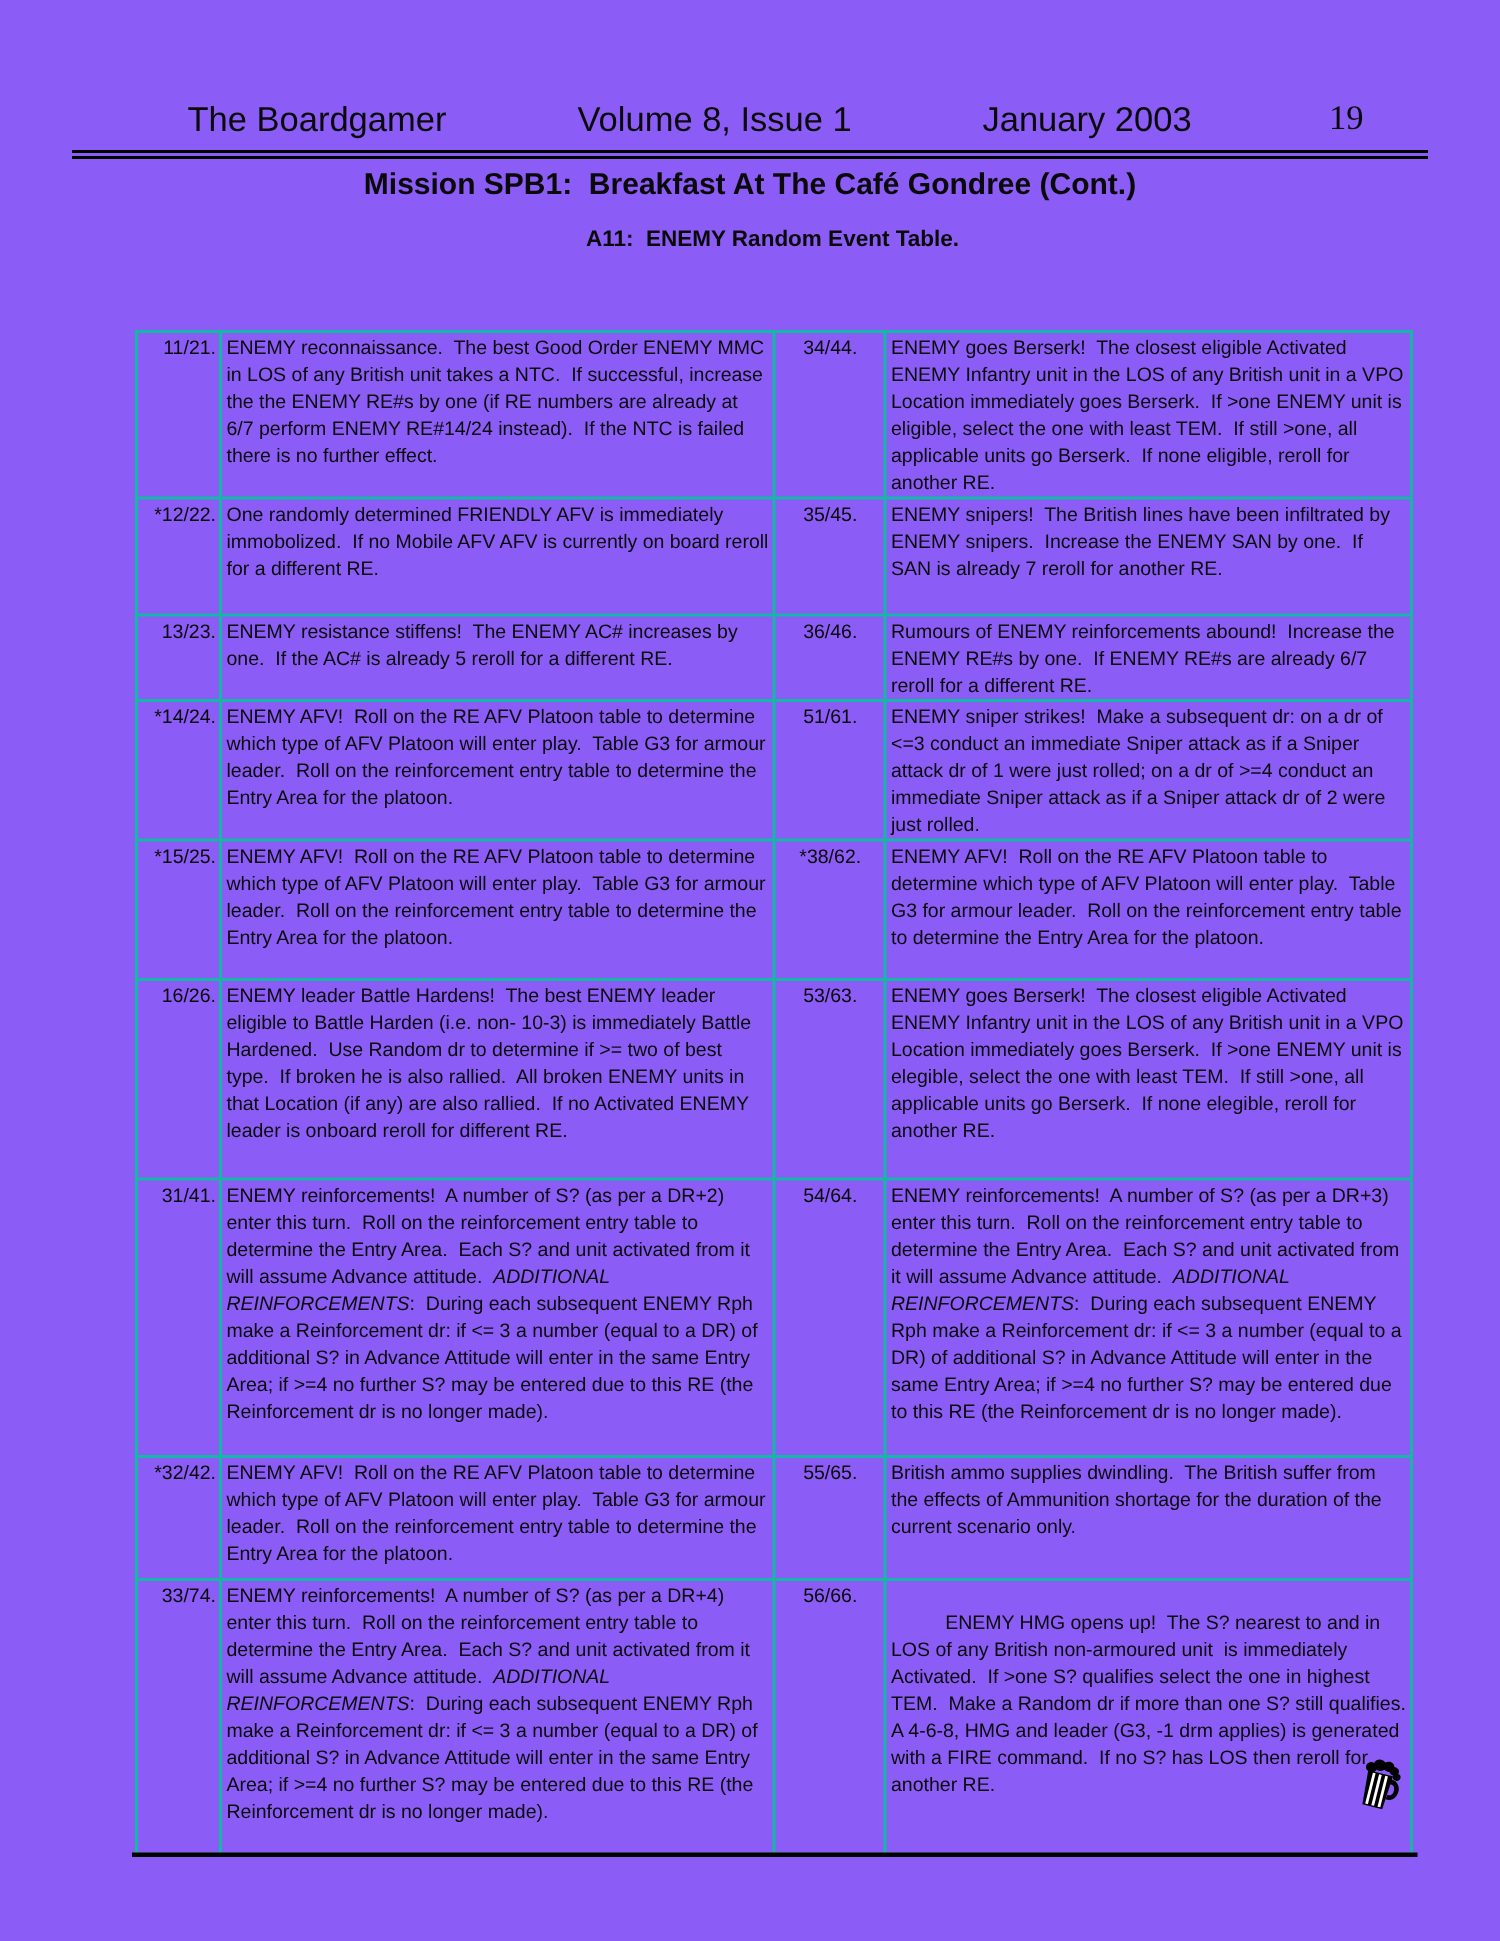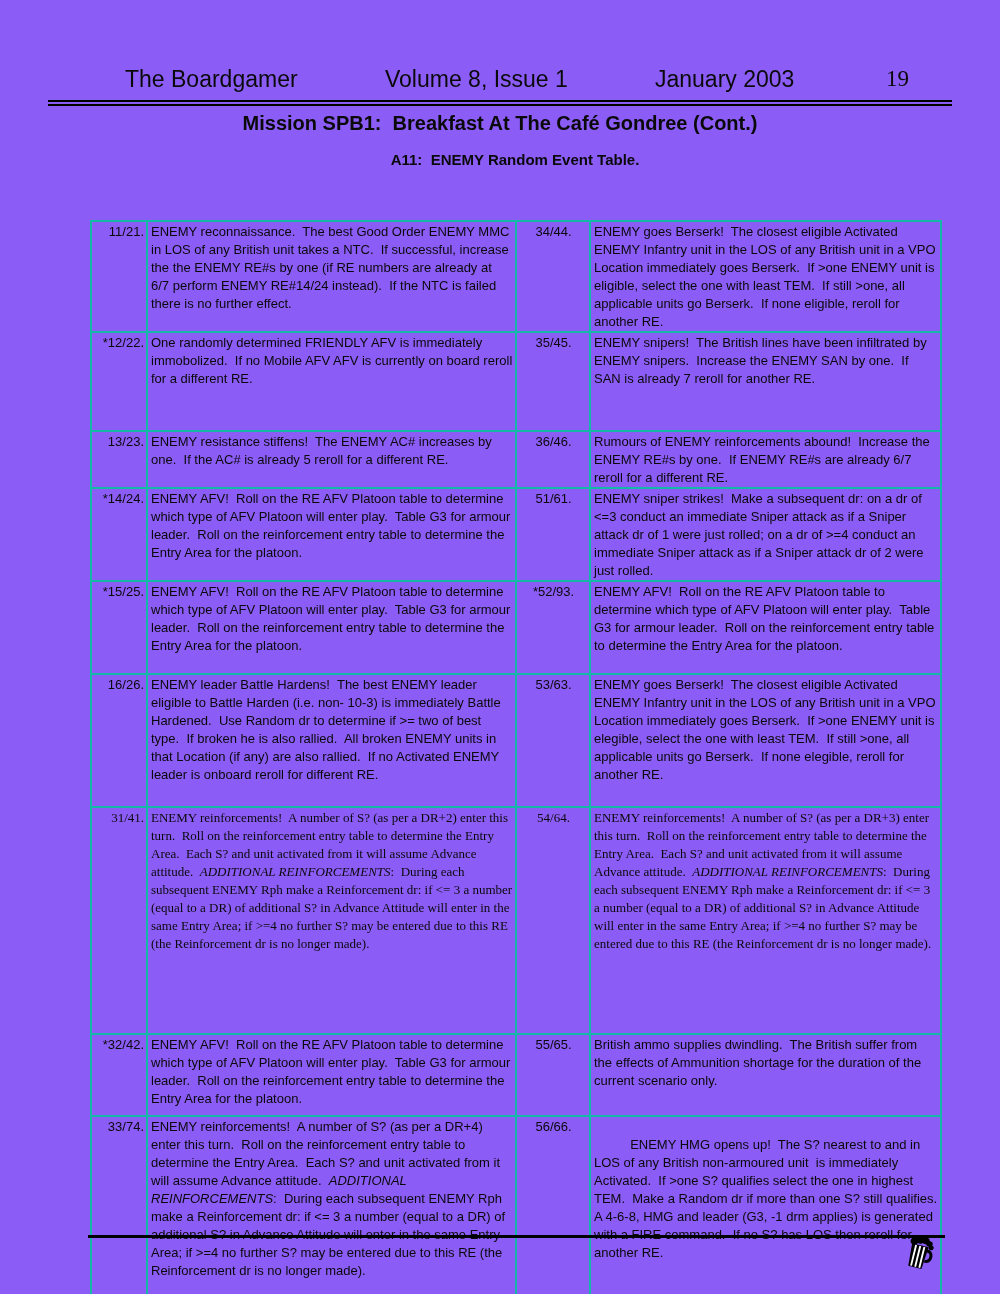--- a/index.html
+++ b/index.html
@@ -31,23 +31,23 @@
     position:absolute;left:90px;top:220px;border-collapse:collapse;
     table-layout:fixed;width:850px;
   }
   table.re td{
     border:2px solid #14b8a6;vertical-align:top;
     font-size:13px;line-height:18px;white-space:pre-wrap;color:#0a0a0a;
     padding:1px 2px 0 3px;overflow:hidden;
   }
   td.numcell{text-align:right;padding-right:5px;font-size:13.5px;}
   td.numcell2{text-align:center;padding-right:9px;font-size:13.5px;}
-  tr.r0{height:110px;} tr.r1{height:99px;} tr.r2{height:55px;}
+  tr.r0{height:110px;} tr.r1{height:78px;} tr.r2{height:55px;}
   tr.r3{height:92px;} tr.r4{height:93px;border-radius:26px;} tr.r5{height:133px;}
-  tr.r6{height:227px;font-family:Liberation Serif, serif;} tr.r7{height:82px;} tr.r8{height:182px;}
+  tr.r6{height:185px;} tr.r7{height:82px;} tr.r8{height:182px;}
   .it{font-style:italic;}
   td.lastcell{position:relative;}
   .beer{position:absolute;right:3px;bottom:2px;}
   .bottom-rule{position:absolute;left:88px;top:1235px;width:857px;height:3px;background:#000;}
 </style>
 </head>
 <body>
 
 <div class="page">
 
@@ -92,21 +92,21 @@
       </tr>
       <tr class="r3">
         <td class="numcell">*14/24.</td>
         <td><span>ENEMY AFV!  Roll on the RE AFV Platoon table to determine which type of AFV Platoon will enter play.  Table G3 for armour leader.  Roll on the reinforcement entry table to determine the Entry Area for the platoon.</span></td>
         <td class="numcell2">51/61.</td>
         <td><span>ENEMY sniper strikes!  Make a subsequent dr: on a dr of &lt;=3 conduct an immediate Sniper attack as if a Sniper attack dr of 1 were just rolled; on a dr of &gt;=4 conduct an immediate Sniper attack as if a Sniper attack dr of 2 were just rolled.</span></td>
       </tr>
       <tr class="r4">
         <td class="numcell">*15/25.</td>
         <td><span>ENEMY AFV!  Roll on the RE AFV Platoon table to determine which type of AFV Platoon will enter play.  Table G3 for armour leader.  Roll on the reinforcement entry table to determine the Entry Area for the platoon.</span></td>
-        <td class="numcell2">*52/93.</td>
+        <td class="numcell2">*38/62.</td>
         <td><span>ENEMY AFV!  Roll on the RE AFV Platoon table to determine which type of AFV Platoon will enter play.  Table G3 for armour leader.  Roll on the reinforcement entry table to determine the Entry Area for the platoon.</span></td>
       </tr>
       <tr class="r5">
         <td class="numcell">16/26.</td>
         <td><span>ENEMY leader Battle Hardens!  The best ENEMY leader eligible to Battle Harden (i.e. non- 10-3) is immediately Battle Hardened.  Use Random dr to determine if &gt;= two of best type.  If broken he is also rallied.  All broken ENEMY units in that Location (if any) are also rallied.  If no Activated ENEMY leader is onboard reroll for different RE.</span></td>
         <td class="numcell2">53/63.</td>
         <td><span>ENEMY goes Berserk!  The closest eligible Activated ENEMY Infantry unit in the LOS of any British unit in a VPO Location immediately goes Berserk.  If &gt;one ENEMY unit is elegible, select the one with least TEM.  If still &gt;one, all applicable units go Berserk.  If none elegible, reroll for another RE.</span></td>
       </tr>
       <tr class="r6">
         <td class="numcell">31/41.</td>

